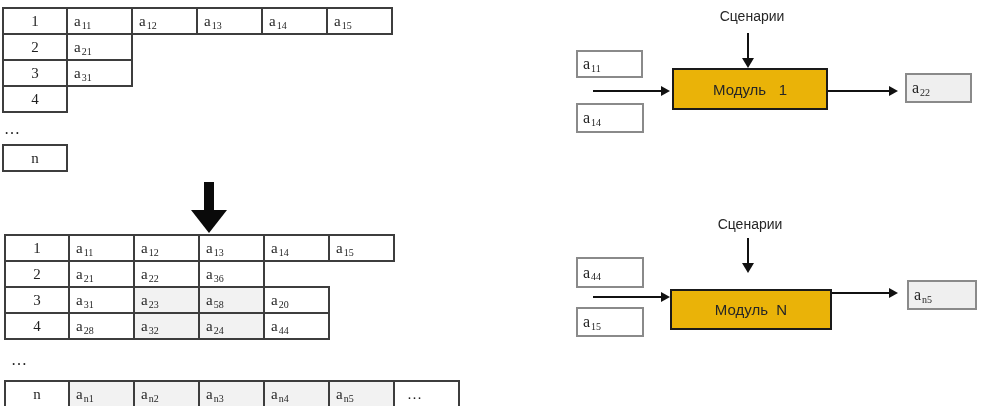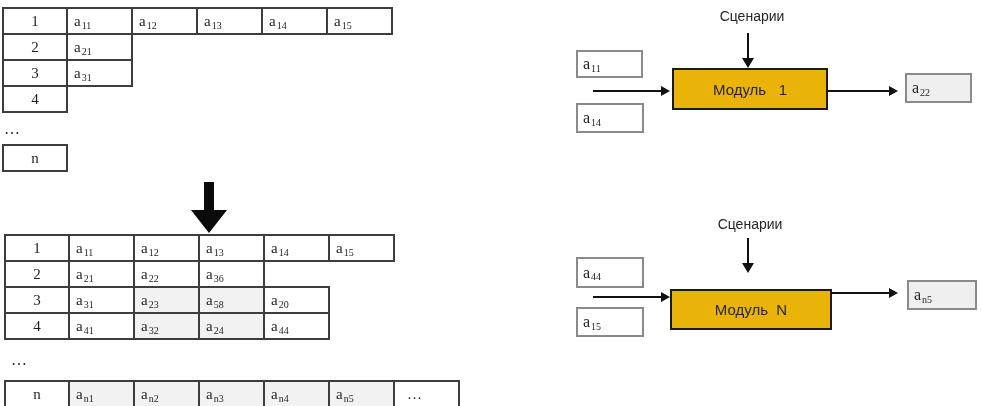--- a/index.html
+++ b/index.html
@@ -183,21 +183,21 @@
         </div>
         <div class="cell data">
           <span>a</span>
           <span class="subscript">20</span>
         </div>
       </div>
       <div class="trow">
         <div class="cell label">4</div>
         <div class="cell data">
           <span>a</span>
-          <span class="subscript">41</span>
+          <span class="subscript">28</span>
         </div>
         <div class="cell data shaded">
           <span>a</span>
           <span class="subscript">32</span>
         </div>
         <div class="cell data shaded">
           <span>a</span>
           <span class="subscript">24</span>
         </div>
         <div class="cell data">

